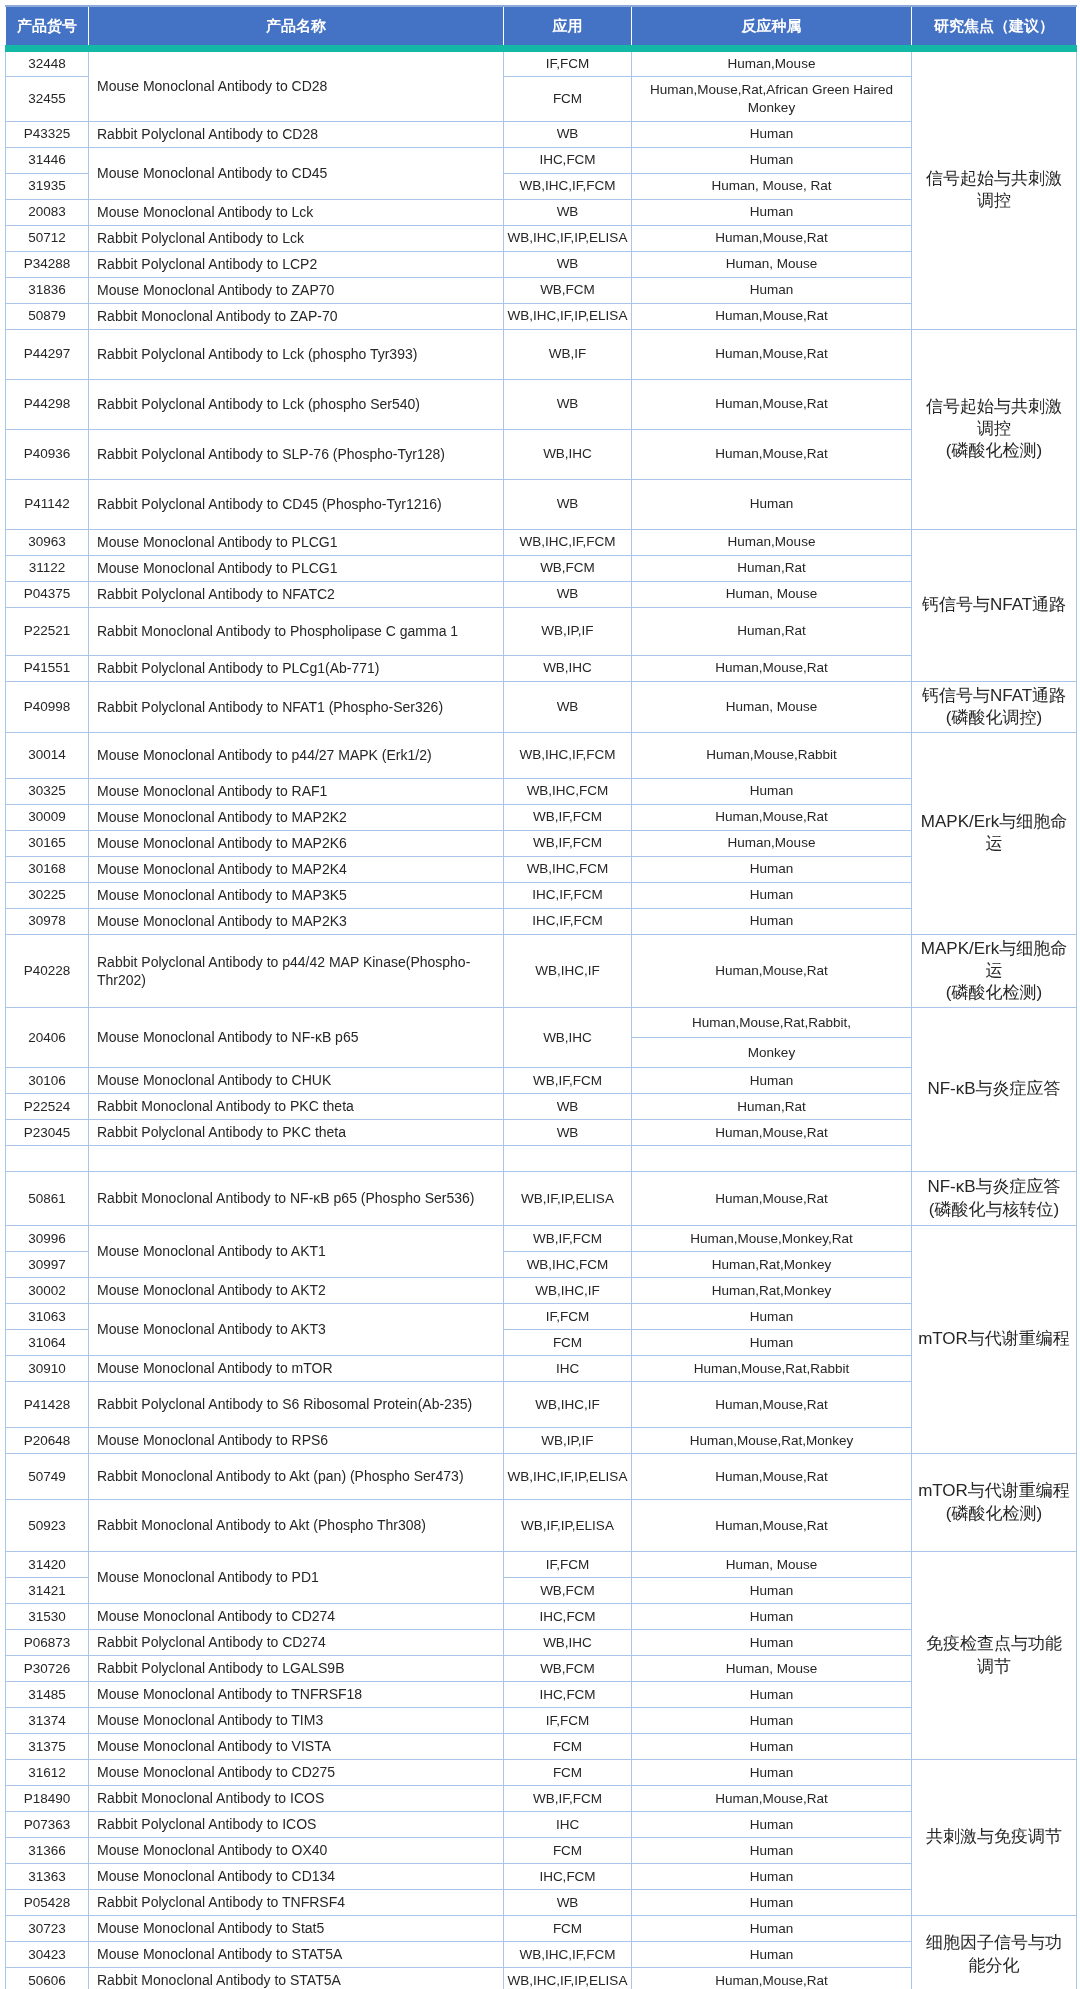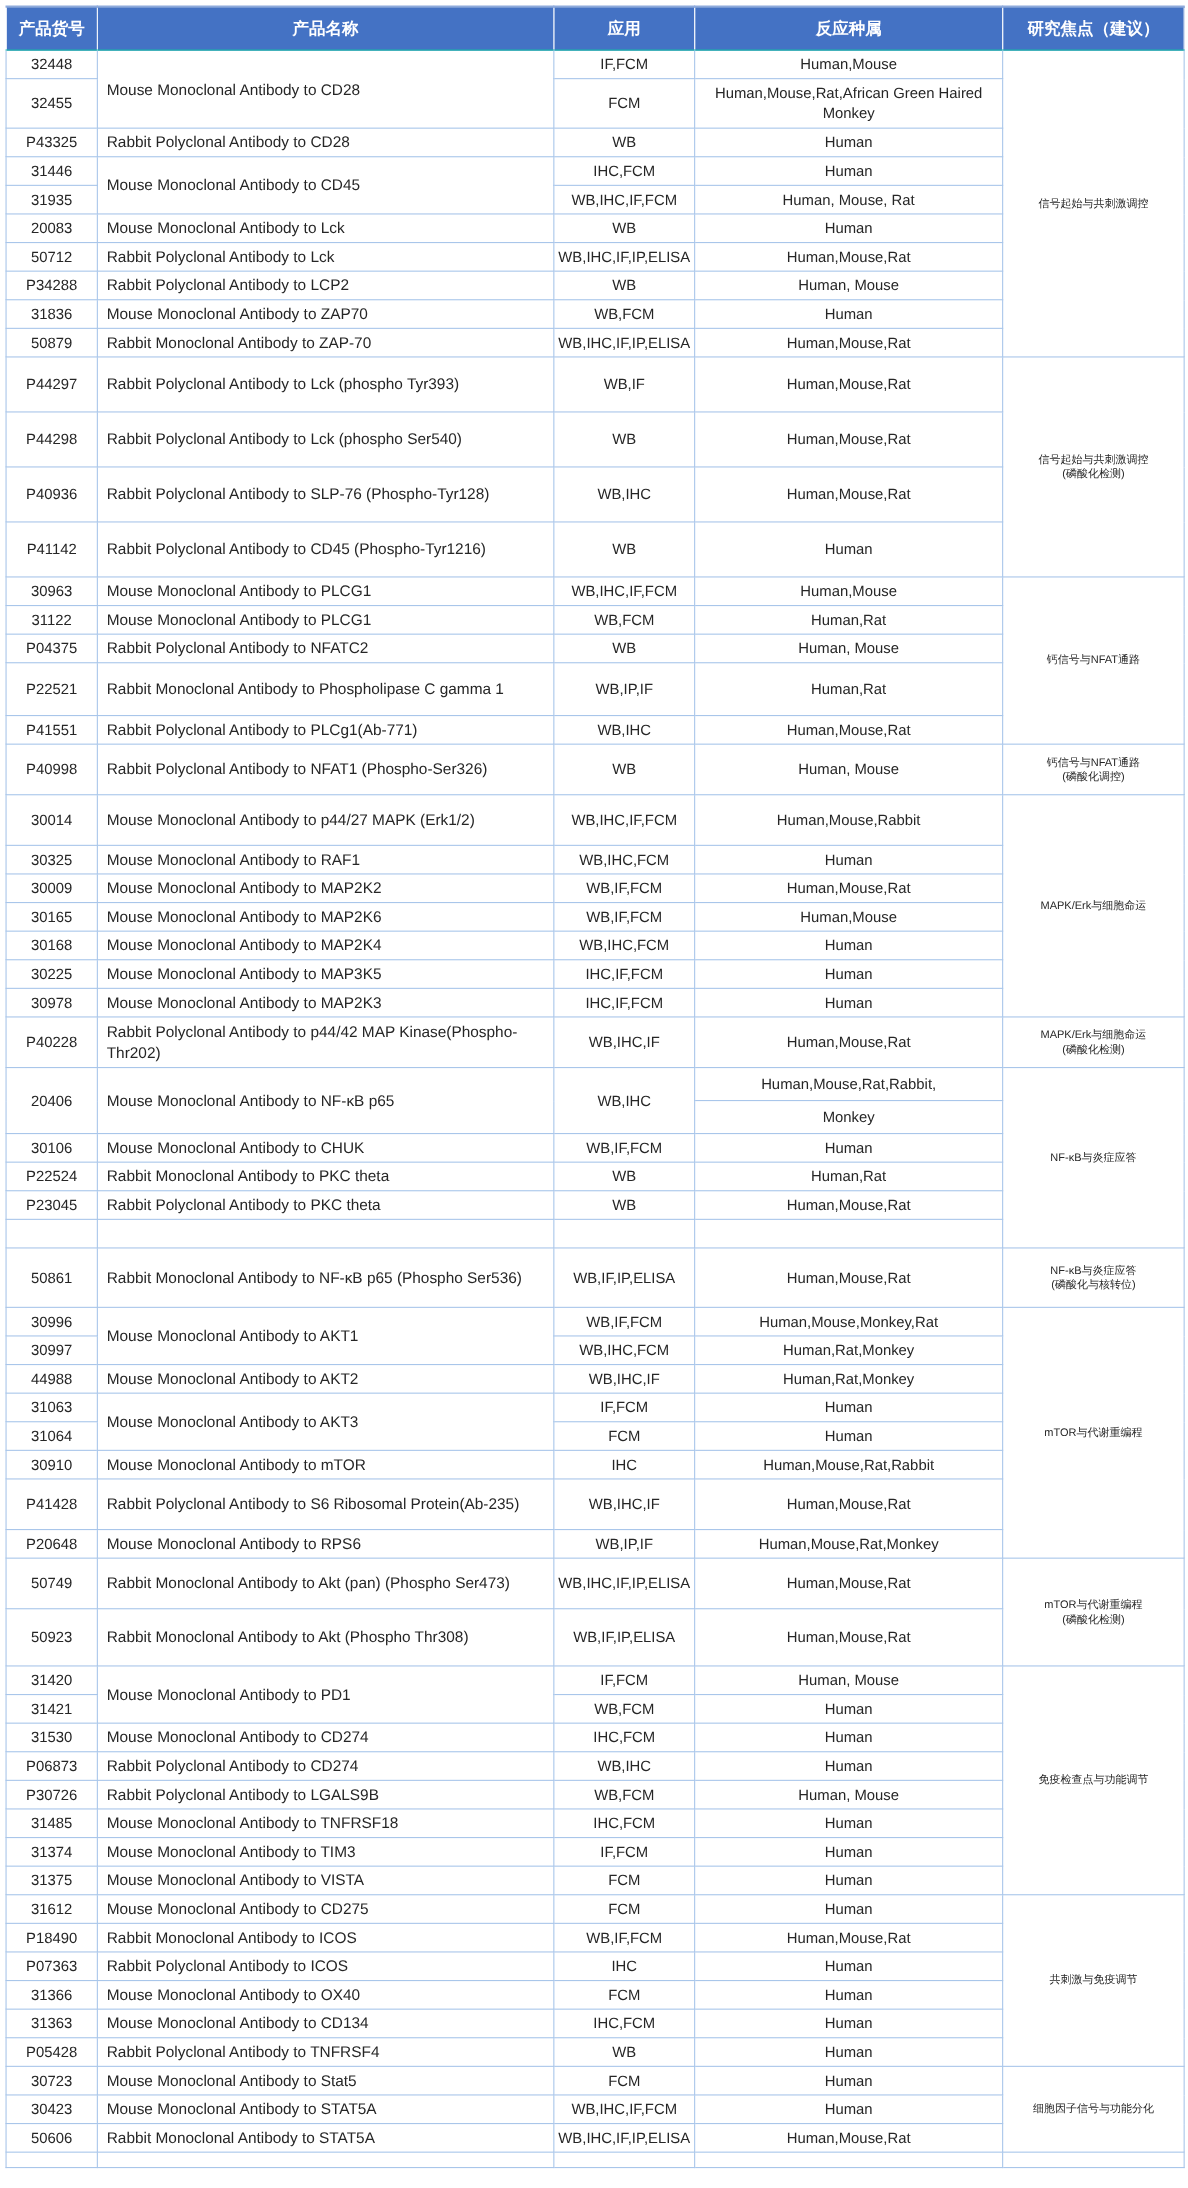--- a/index.html
+++ b/index.html
@@ -23,21 +23,21 @@
     border-top: 2px solid #8EAADB;
   }
   table.product-table th {
     background: #4472C4;
     color: #FFFFFF;
     font-size: 15px;
     font-weight: bold;
     height: 34px;
     border: 1px solid #FFFFFF;
     border-top: none;
-    border-bottom: 1px solid #14b8a6;
+    border-bottom: 7px solid #14b8a6;
     padding: 2px 4px;
     text-align: center;
     vertical-align: middle;
   }
   table.product-table td {
     border: 1px solid #A9C6EA;
     font-size: 13.5px;
     line-height: 1.3;
     padding: 3px 6px;
     text-align: center;
@@ -50,21 +50,21 @@
     font-size: 14px;
     padding-left: 8px;
     padding-right: 8px;
   }
   table.product-table td.col-app {
     padding-left: 2px;
     padding-right: 2px;
   }
   table.product-table td.col-focus {
     white-space: pre-line;
-    font-size: 10px;
+    font-size: 17px;
   }
 </style>
 </head>
 <body>
 
 <div class="table-wrap">
   <table class="product-table">
     <colgroup>
         <col style="width: 83px;">
         <col style="width: 415px;">
@@ -305,21 +305,21 @@
           <td class="col-app">WB,IF,FCM</td>
           <td class="col-species">Human,Mouse,Monkey,Rat</td>
           <td rowspan="8" class="col-focus">mTOR与代谢重编程</td>
         </tr>
         <tr style="height: 26px;">
           <td class="col-cat">30997</td>
           <td class="col-app">WB,IHC,FCM</td>
           <td class="col-species">Human,Rat,Monkey</td>
         </tr>
         <tr style="height: 26px;">
-          <td class="col-cat">44988</td>
+          <td class="col-cat">30002</td>
           <td class="col-name">Mouse Monoclonal Antibody to AKT2</td>
           <td class="col-app">WB,IHC,IF</td>
           <td class="col-species">Human,Rat,Monkey</td>
         </tr>
         <tr style="height: 26px;">
           <td class="col-cat">31063</td>
           <td rowspan="2" class="col-name">Mouse Monoclonal Antibody to AKT3</td>
           <td class="col-app">IF,FCM</td>
           <td class="col-species">Human</td>
         </tr>

